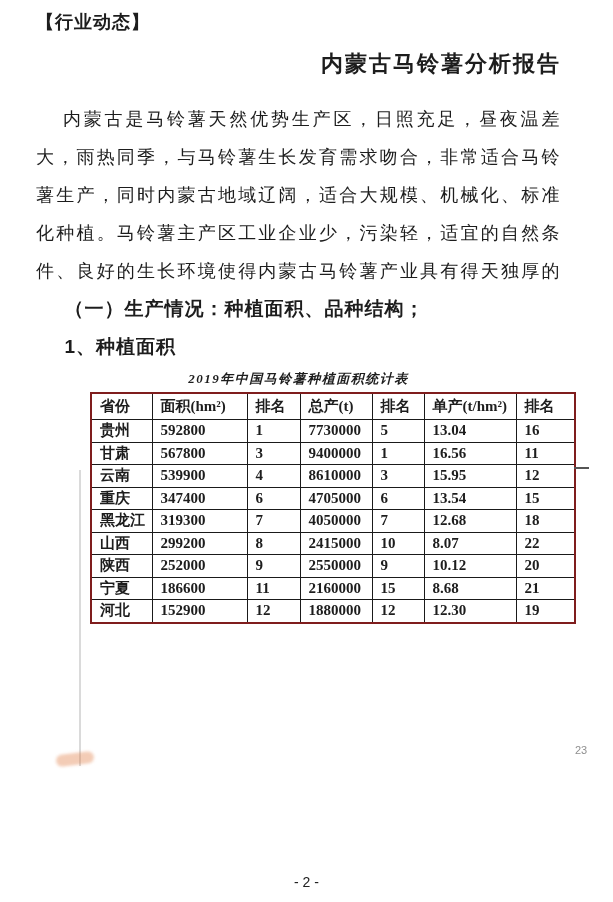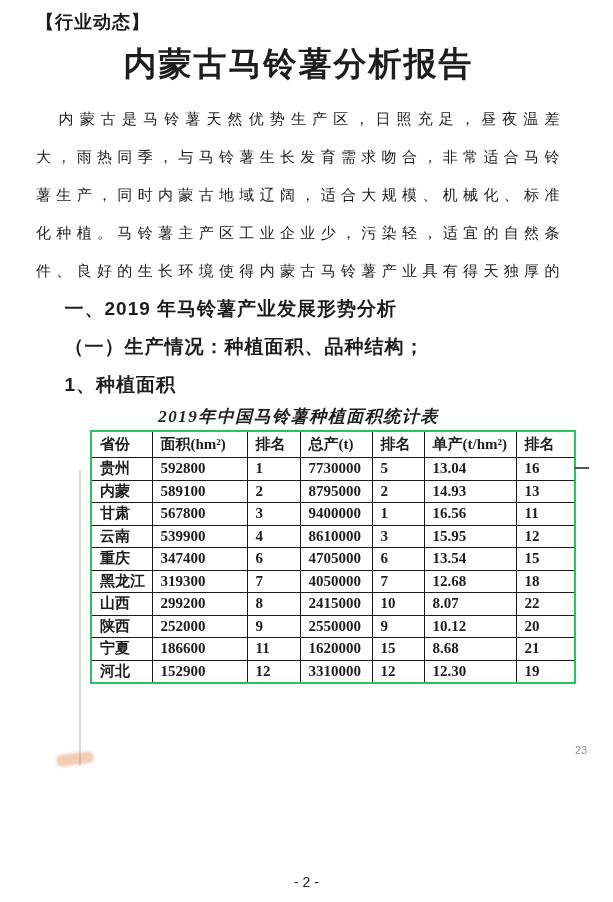--- a/index.html
+++ b/index.html
@@ -7,48 +7,48 @@
     width:613px;height:902px;background:#ffffff;color:#1d1d1d;
     font-family:"Liberation Serif", serif;
     position:relative;overflow:hidden;
   }
   .content{position:absolute;left:36px;right:52px;top:0;}
   .category-tag{
     margin-top:10px;font-family:"Liberation Sans", sans-serif;
     font-weight:bold;font-size:18px;line-height:24px;letter-spacing:1px;
   }
   .doc-title{
-    margin-top:10px;text-align:center;font-weight:bold;
-    font-size:33px;line-height:40px;letter-spacing:2px;
-  }
-  .paragraph{margin-top:16px;font-size:15px;line-height:38px;}
+    margin-top:10px;text-align:right;font-weight:bold;
+    font-size:22px;line-height:40px;letter-spacing:2px;
+  }
+  .paragraph{margin-top:16px;font-size:18px;line-height:38px;}
   .para-line{
     letter-spacing:1.6px;text-align:justify;text-align-last:justify;
     height:38px;overflow:hidden;
   }
   .para-line.first{text-indent:1.5em;}
   .para-line.last{text-align-last:left;}
   .heading{
     font-family:"Liberation Sans", sans-serif;font-weight:600;
     font-size:19px;line-height:38px;padding-left:1.5em;letter-spacing:1px;
     white-space:nowrap;
   }
   .table-title{
     text-align:center;font-weight:bold;font-style:italic;
-    font-size:17px;line-height:26px;letter-spacing:1.5px;
+    font-size:13px;line-height:26px;letter-spacing:1.5px;
   }
   table.stat-table{
     margin-left:54px;width:484px;border-collapse:collapse;
     table-layout:fixed;
   }
   .stat-table th,.stat-table td{
     border:1px solid #1a1a1a;font-weight:bold;font-size:15px;
     text-align:left;padding:0 0 0 8px;white-space:nowrap;overflow:hidden;
   }
-  .stat-table{border:2px solid #22c55e;}
+  .stat-table{border:2px solid #7f1d1d;}
   .stat-table th{height:25px;}
   .stat-table td{height:21.5px;}
   .page-number{
     position:absolute;left:0;right:0;top:874px;text-align:center;
     font-family:"Liberation Sans", sans-serif;font-size:14px;color:#222;
   }
   .corner-note{
     position:absolute;left:575px;top:744px;font-size:11px;color:#8f8f8f;
     font-family:"Liberation Sans", sans-serif;
   }
@@ -74,21 +74,20 @@
   <div class="doc-title">内蒙古马铃薯分析报告</div>
 
   <div class="paragraph" id="paragraph">
       <div class="para-line first">内蒙古是马铃薯天然优势生产区，日照充足，昼夜温差</div>
       <div class="para-line">大，雨热同季，与马铃薯生长发育需求吻合，非常适合马铃</div>
       <div class="para-line">薯生产，同时内蒙古地域辽阔，适合大规模、机械化、标准</div>
       <div class="para-line">化种植。马铃薯主产区工业企业少，污染轻，适宜的自然条</div>
       <div class="para-line">件、良好的生长环境使得内蒙古马铃薯产业具有得天独厚的</div>
     </div>
 
-  <div class="heading">一、2019 年马铃薯产业发展形势分析</div>
   <div class="heading">（一）生产情况：种植面积、品种结构；</div>
   <div class="heading">1、种植面积</div>
 
   <div class="table-title">2019年中国马铃薯种植面积统计表</div>
 
   <table class="stat-table" id="stat-table">
       <colgroup>
         <col style="width: 61px;">
         <col style="width: 95px;">
         <col style="width: 53px;">
@@ -112,29 +111,20 @@
         <tr>
           <td>贵州</td>
           <td>592800</td>
           <td>1</td>
           <td>7730000</td>
           <td>5</td>
           <td>13.04</td>
           <td>16</td>
         </tr>
         <tr>
-          <td>内蒙</td>
-          <td>589100</td>
-          <td>2</td>
-          <td>8795000</td>
-          <td>2</td>
-          <td>14.93</td>
-          <td>13</td>
-        </tr>
-        <tr>
           <td>甘肃</td>
           <td>567800</td>
           <td>3</td>
           <td>9400000</td>
           <td>1</td>
           <td>16.56</td>
           <td>11</td>
         </tr>
         <tr>
           <td>云南</td>
@@ -178,30 +168,30 @@
           <td>9</td>
           <td>2550000</td>
           <td>9</td>
           <td>10.12</td>
           <td>20</td>
         </tr>
         <tr>
           <td>宁夏</td>
           <td>186600</td>
           <td>11</td>
-          <td>1620000</td>
+          <td>2160000</td>
           <td>15</td>
           <td>8.68</td>
           <td>21</td>
         </tr>
         <tr>
           <td>河北</td>
           <td>152900</td>
           <td>12</td>
-          <td>3310000</td>
+          <td>1880000</td>
           <td>12</td>
           <td>12.30</td>
           <td>19</td>
         </tr>
       </tbody>
     </table>
 </div>
 
 <div class="scan-strip"></div>
 <div class="border-ext"></div>

